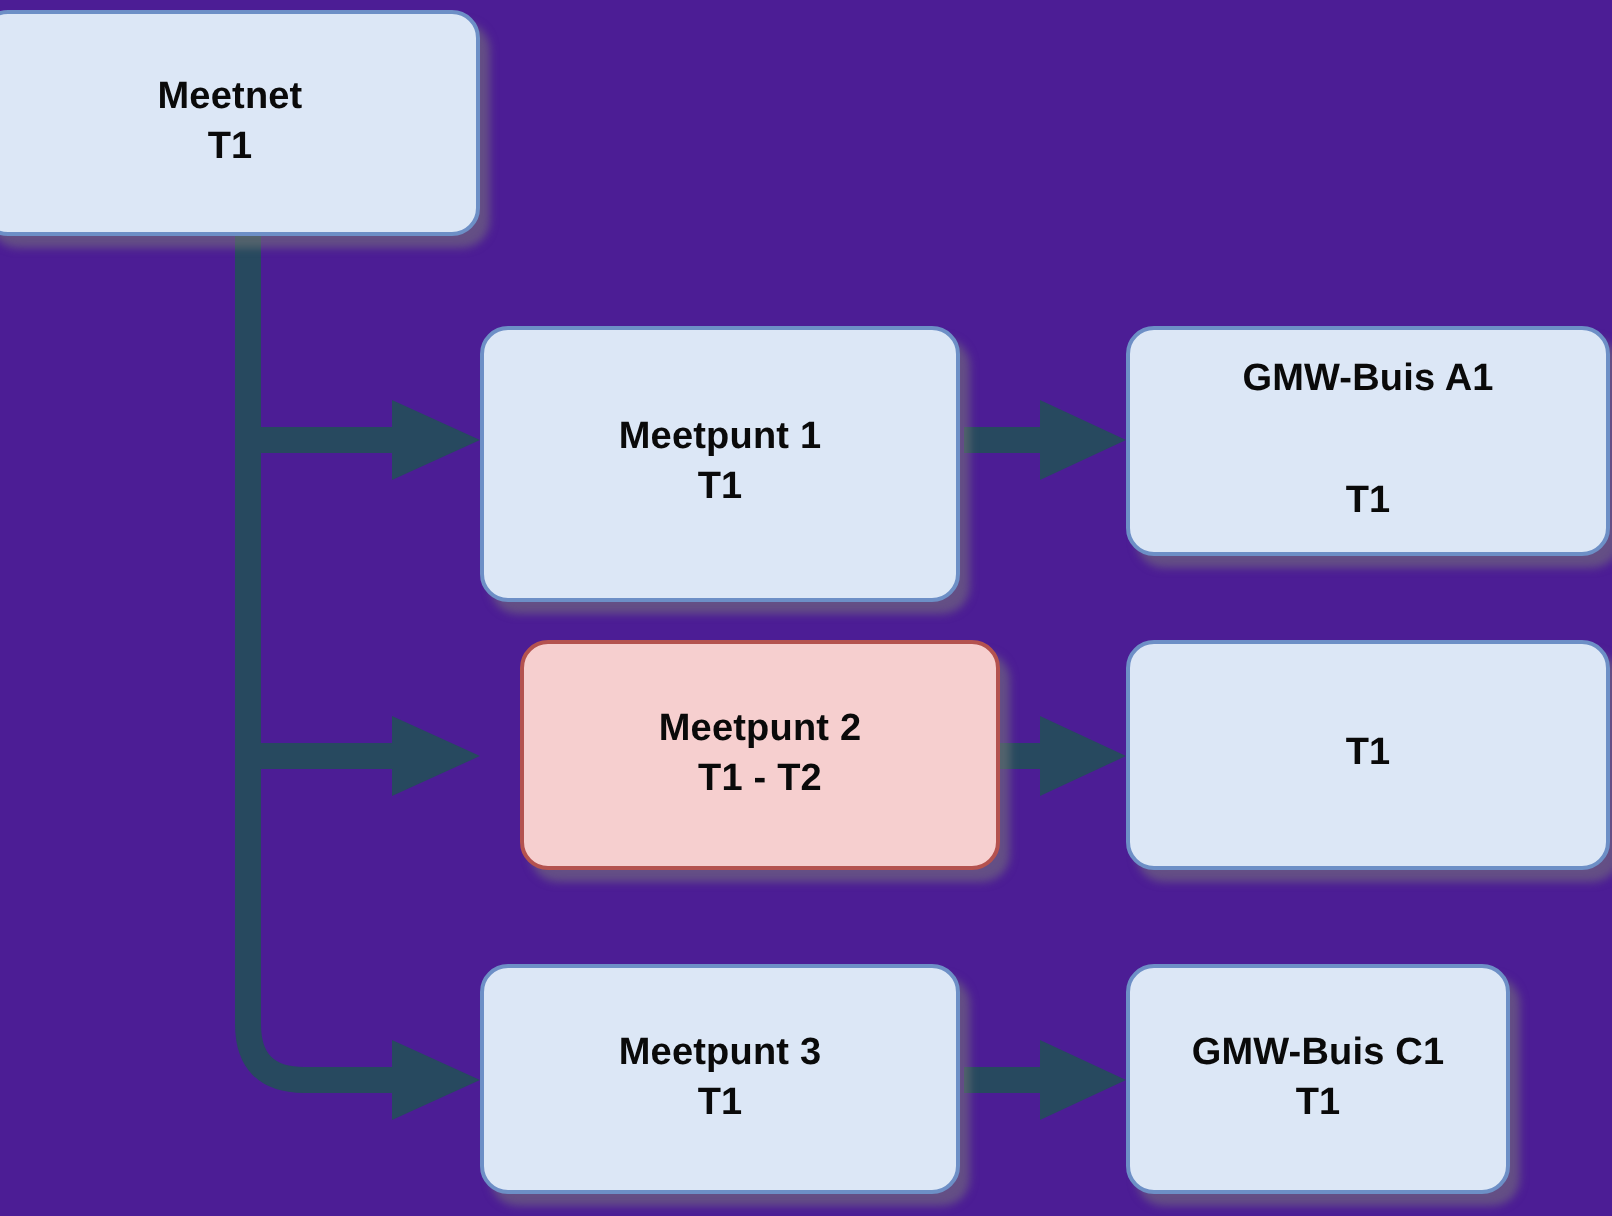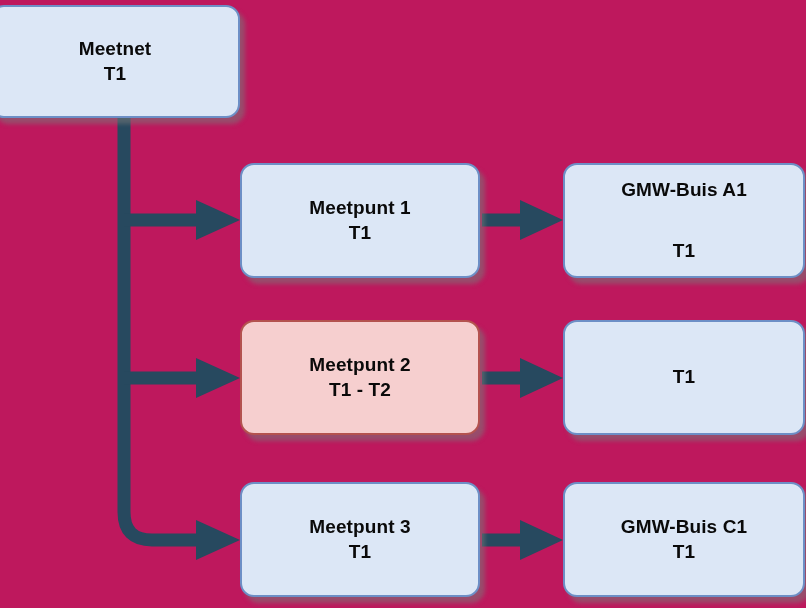--- a/index.html
+++ b/index.html
@@ -7,21 +7,21 @@
     padding: 0;
     background: #ffffff;
   }
   body {
     font-family: "Liberation Sans", sans-serif;
   }
   #canvas {
     position: relative;
     width: 806px;
     height: 608px;
-    background: #be185d;
+    background: #4c1d95;
     overflow: hidden;
   }
   #wires {
     position: absolute;
     left: 0;
     top: 0;
     width: 806px;
     height: 608px;
     pointer-events: none;
   }
@@ -34,20 +34,21 @@
     box-shadow: 5px 6px 4px rgba(120,120,120,0.55);
     display: flex;
     flex-direction: column;
     align-items: center;
     justify-content: center;
     z-index: 2;
   }
   .node.alert {
     border-color: #b4524f;
     background: #f6cfcf;
+    margin-left: 20px;
   }
   .node .line {
     font-size: 19px;
     font-weight: bold;
     color: #0a0a0a;
     line-height: 1.30;
     letter-spacing: 0.1px;
     white-space: nowrap;
     text-align: center;
   }
@@ -75,21 +76,21 @@
       <polygon points="520,358 563,378 520,398"></polygon>
       <polygon points="520,520 563,540 520,560"></polygon>
     </g>
   </svg>
 
   <div class="node" style="left: -10px; top: 5px; width: 250px; height: 113px; background: rgb(220, 231, 246); border-color: rgb(109, 143, 198);">
     <div class="line">Meetnet</div>
     <div class="line">T1</div>
   </div>
 
-  <div class="node" style="left: 240px; top: 163px; width: 240px; height: 115px; background: rgb(220, 231, 246); border-color: rgb(109, 143, 198);">
+  <div class="node" style="left: 240px; top: 163px; width: 240px; height: 138px; background: rgb(220, 231, 246); border-color: rgb(109, 143, 198);">
     <div class="line">Meetpunt 1</div>
     <div class="line">T1</div>
   </div>
 
   <div class="node" style="left: 563px; top: 163px; width: 242px; height: 115px; background: rgb(220, 231, 246); border-color: rgb(109, 143, 198); gap: 36px;">
     <div class="line">GMW-Buis A1</div>
     <div class="line">T1</div>
   </div>
 
   <div class="node alert" style="left: 240px; top: 320px; width: 240px; height: 115px; background: rgb(246, 207, 207); border-color: rgb(180, 82, 79);">
@@ -99,18 +100,18 @@
 
   <div class="node" style="left: 563px; top: 320px; width: 242px; height: 115px; background: rgb(220, 231, 246); border-color: rgb(109, 143, 198);">
     <div class="line">T1</div>
   </div>
 
   <div class="node" style="left: 240px; top: 482px; width: 240px; height: 115px; background: rgb(220, 231, 246); border-color: rgb(109, 143, 198);">
     <div class="line">Meetpunt 3</div>
     <div class="line">T1</div>
   </div>
 
-  <div class="node" style="left: 563px; top: 482px; width: 242px; height: 115px; background: rgb(220, 231, 246); border-color: rgb(109, 143, 198);">
+  <div class="node" style="left: 563px; top: 482px; width: 192px; height: 115px; background: rgb(220, 231, 246); border-color: rgb(109, 143, 198);">
     <div class="line">GMW-Buis C1</div>
     <div class="line">T1</div>
   </div>
 
 </div>
 
 </body></html>

